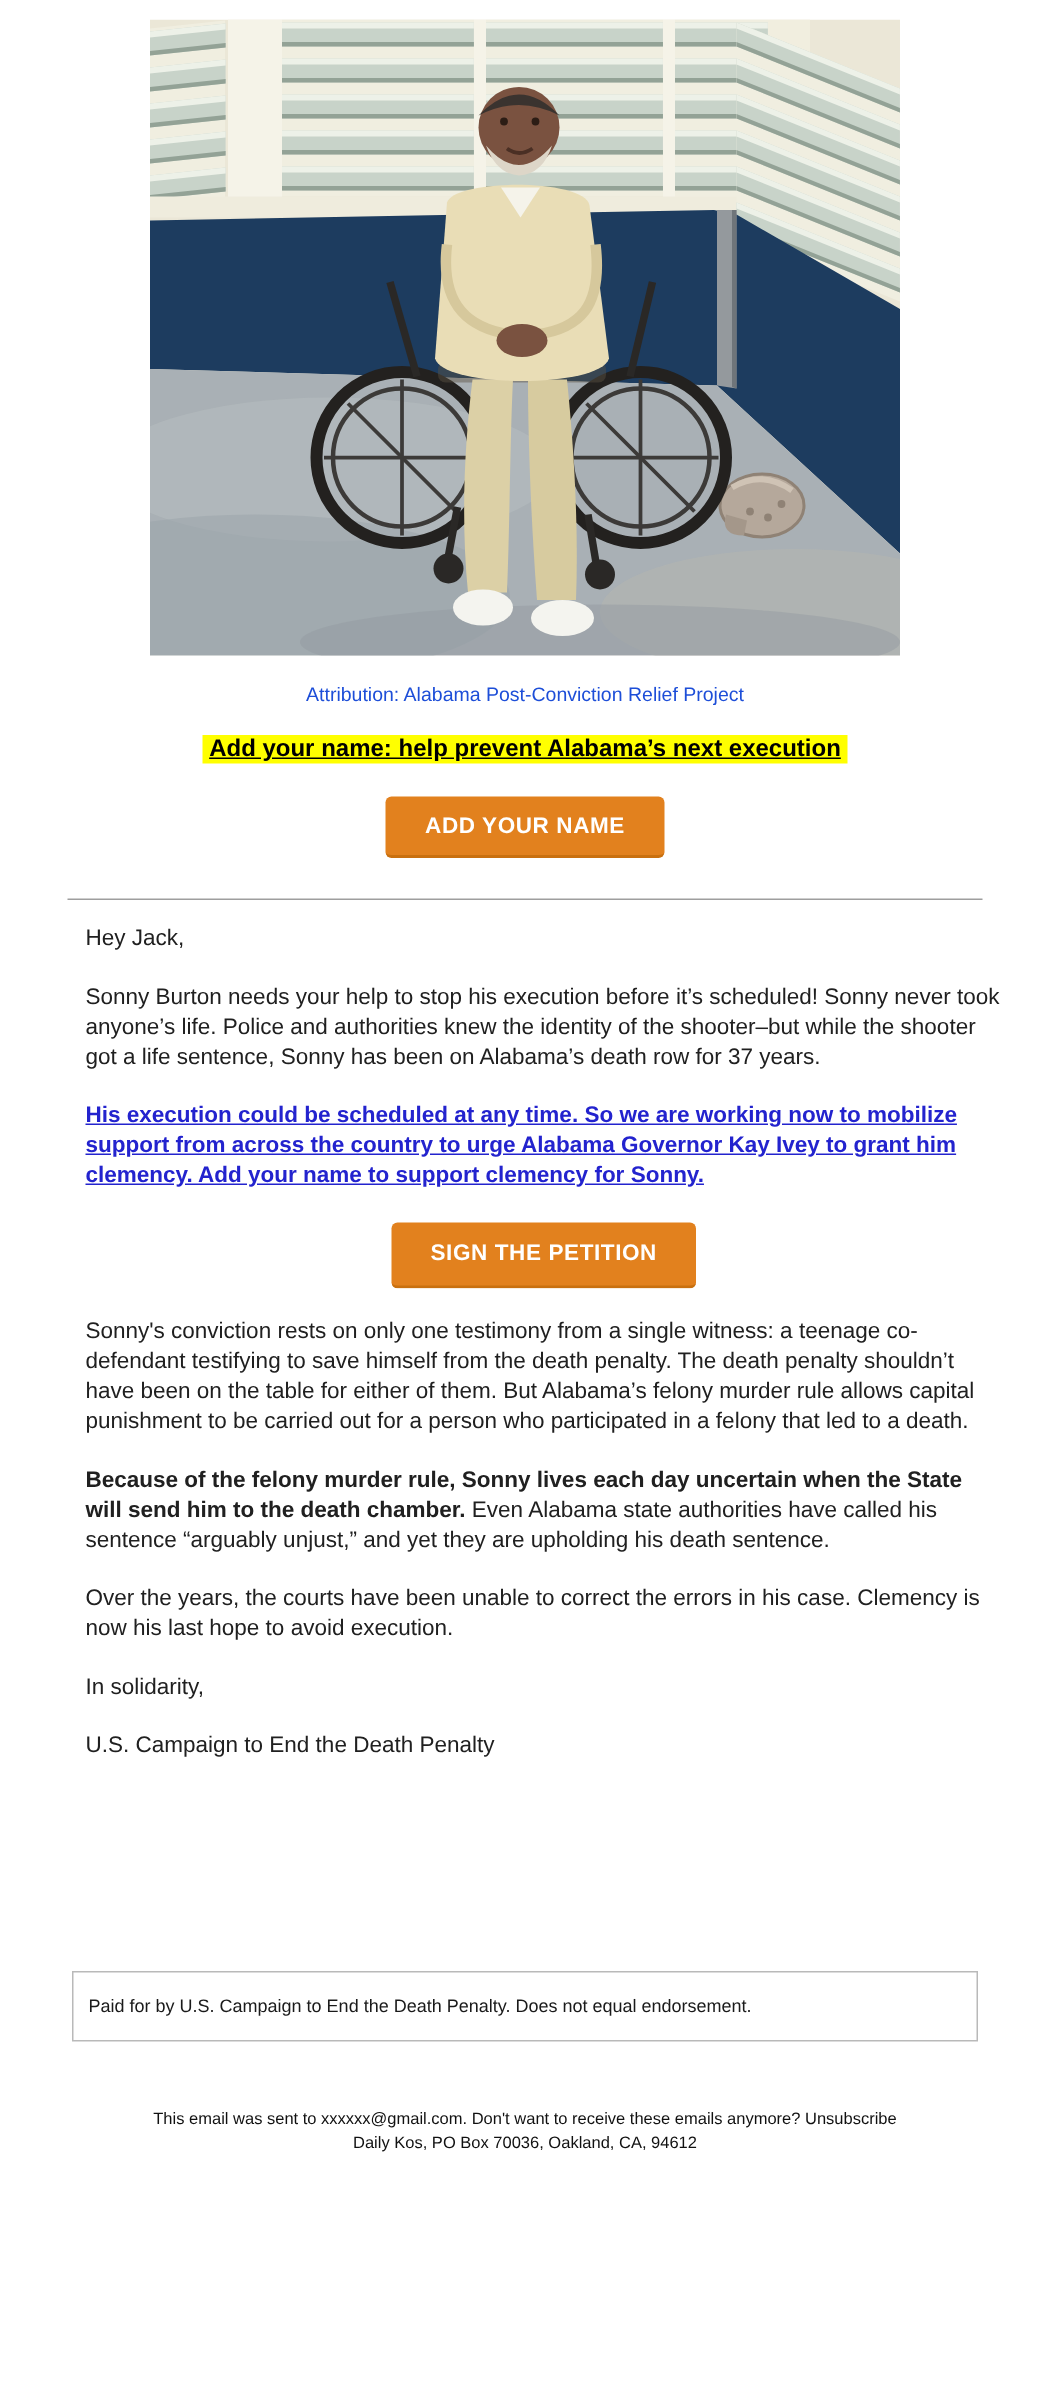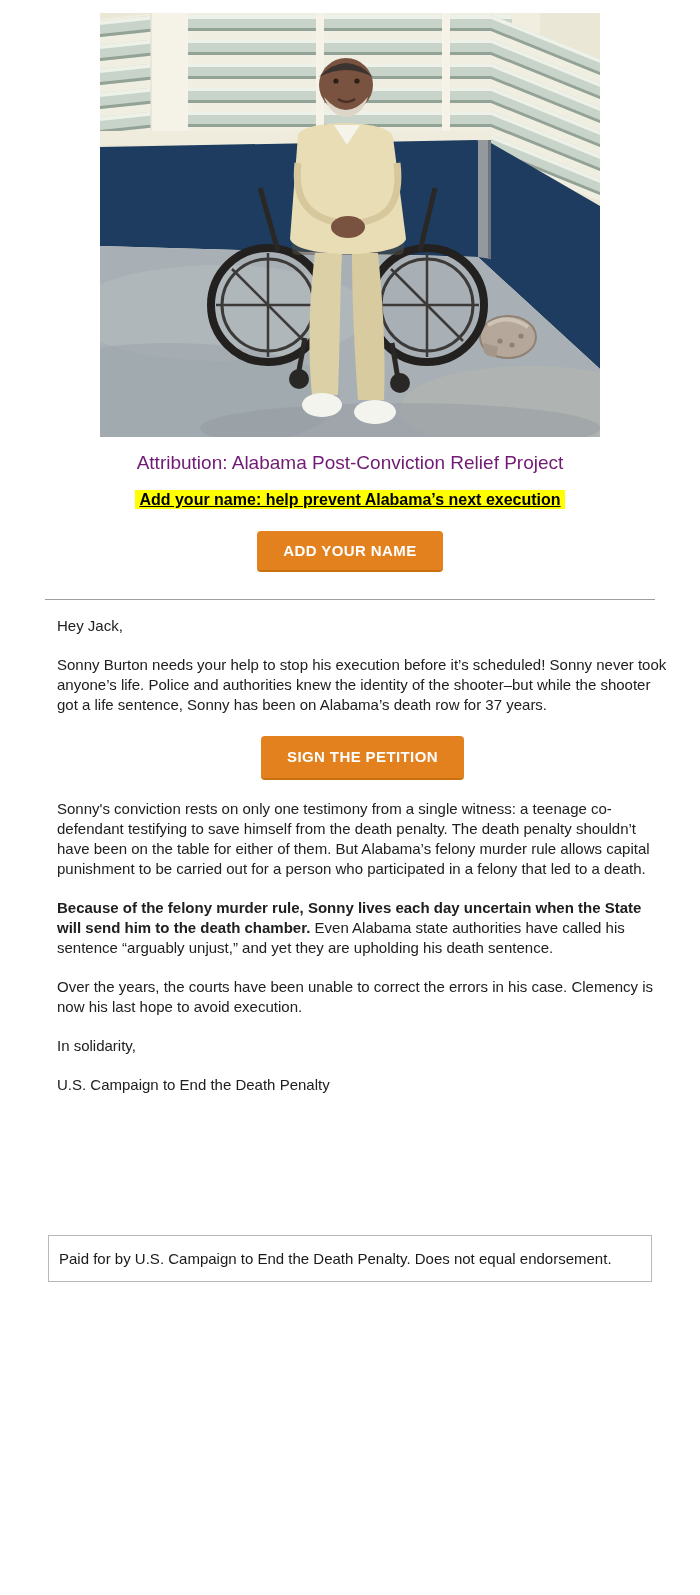--- a/index.html
+++ b/index.html
@@ -7,21 +7,21 @@
     width:700px;min-height:1595px;
     font-family:"Liberation Sans", sans-serif;
     color:#202020;
   }
   .email{width:700px;}
 
   
   .photo-wrap{width:500px;margin:13px auto 0;line-height:0;}
 
   .attribution{
-    text-align:center;color:#701a75;font-size:19px;margin-top:18px;line-height:15px;
+    text-align:center;color:#1d4ed8;font-size:13px;margin-top:18px;line-height:15px;
   }
 
   .hl-row{text-align:center;margin-top:18px;line-height:24px;}
   .hl{
     background:#ffff00;color:#000000;font-weight:bold;font-size:16px;
     text-decoration:underline;padding:1px 4px;cursor:pointer;
   }
 
   .btn-row{text-align:center;}
   .btn-row.top{margin-top:19px;}
@@ -34,21 +34,21 @@
   hr.divider{border:none;border-top:1px solid #9e9e9e;margin:27px 45px 0;}
 
   .content{padding:0 32px 0 57px;font-size:15px;line-height:20px;}
   .content p{margin:19px 0 0;}
   .content p.greeting{margin-top:16px;}
   .content .btn-row{margin-top:21px;}
   .blue-link{color:#2323ce;font-weight:bold;text-decoration:underline;cursor:pointer;}
 
   .disclaimer{
     margin:140px 48px 0;border:1px solid #b9b9b9;
-    padding:13px 10px;font-size:15px;line-height:19px;color:#1a1a1a;
+    padding:13px 10px;font-size:12px;line-height:19px;color:#1a1a1a;
   }
 
   .footer{
     text-align:center;font-size:11px;line-height:16px;color:#111111;
     margin-top:44px;padding-bottom:10px;
   }
   .unsub{cursor:pointer;}
 </style>
 </head>
 <body>
@@ -184,33 +184,38 @@
     <a class="btn">ADD YOUR NAME</a>
   </div>
 
   <hr class="divider">
 
   <div class="content">
     <p class="greeting">Hey Jack,</p>
 
     <p>Sonny Burton needs your help to stop his execution before it’s scheduled! Sonny never took anyone’s life. Police and authorities knew the identity of the shooter–but while the shooter got a life sentence, Sonny has been on Alabama’s death row for 37 years.</p>
 
+    <p><a class="blue-link">His execution could be scheduled at any time. So we are working now to mobilize support from across the country to urge Alabama Governor Kay Ivey to grant him clemency. Add your name to support clemency for Sonny.</a></p>
 
     <div class="btn-row">
       <a class="btn">SIGN THE PETITION</a>
     </div>
 
     <p>Sonny's conviction rests on only one testimony from a single witness: a teenage co-defendant testifying to save himself from the death penalty. The death penalty shouldn’t have been on the table for either of them. But Alabama’s felony murder rule allows capital punishment to be carried out for a person who participated in a felony that led to a death.</p>
 
     <p><strong>Because of the felony murder rule, Sonny lives each day uncertain when the State will send him to the death chamber.</strong><span> Even Alabama state authorities have called his sentence “arguably unjust,” and yet they are upholding his death sentence.</span></p>
 
     <p>Over the years, the courts have been unable to correct the errors in his case. Clemency is now his last hope to avoid execution.</p>
 
 
 
     <p>In solidarity,</p>
     <p>U.S. Campaign to End the Death Penalty</p>
   </div>
 
   <div class="disclaimer">Paid for by U.S. Campaign to End the Death Penalty. Does not equal endorsement.</div>
 
+  <div class="footer">
+    <div><span>This email was sent to xxxxxx@gmail.com. Don't want to receive these emails anymore? </span><span class="unsub">Unsubscribe</span></div>
+    <div>Daily Kos, PO Box 70036, Oakland, CA, 94612</div>
+  </div>
 
 </div>
 
 </body></html>

